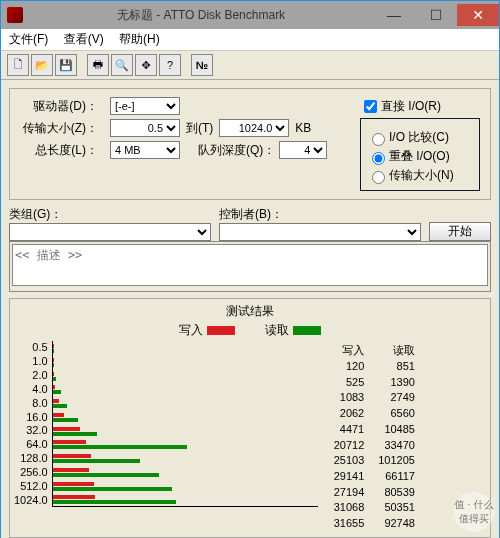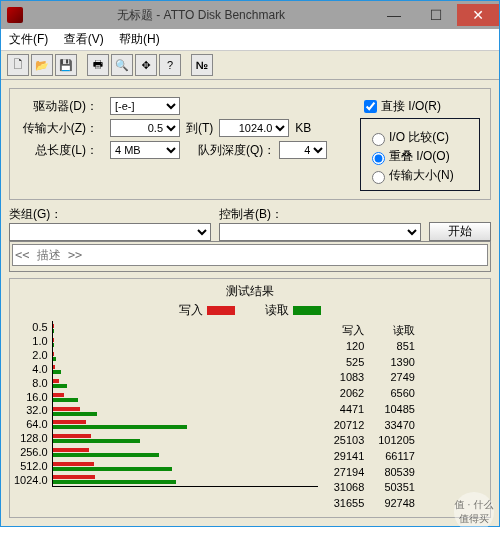--- a/index.html
+++ b/index.html
@@ -18,21 +18,21 @@
 .content{background:#ece9d8;padding:8px}
 .panel{border:1px solid #aaa;padding:8px 10px;background:#ece9d8;margin-bottom:6px}
 .row{display:flex;align-items:center;margin-bottom:4px;font-size:12px}
 .lbl{text-align:right;margin-right:12px}
 select,input[type=text]{font-size:11px;border:1px solid #7a7a7a;background:#fff}
 select{height:18px}
 .cb-row{display:flex;align-items:center;margin-bottom:2px}
 .cb-row input{margin-right:4px}
 fieldset{border:1px solid #0f172a;margin:0;padding:10px 6px 4px}
 .btn{border:1px solid #7a7a7a;background:linear-gradient(#fff,#e0e0e0);padding:0 18px;font-size:12px}
-textarea{width:100%;border:1px solid #888;background:#fff;font-size:12px;resize:none;box-sizing:border-box;height:22px}
+textarea{width:100%;border:1px solid #888;background:#fff;font-size:12px;resize:none;box-sizing:border-box;height:42px}
 .chart-panel{border:1px solid #aaa;background:#ece9d8;padding:4px}
 .chart-title{text-align:center;font-size:12px;margin-bottom:2px}
 .legend{display:flex;justify-content:center;gap:30px;font-size:12px;margin-bottom:2px}
 .leg-box{display:inline-block;width:28px;height:9px;margin-left:4px;vertical-align:middle}
 .chart-area{display:flex}
 .y-labels{display:flex;flex-direction:column;justify-content:space-between;text-align:right;font-size:11px;padding-right:4px;height:165px}
 .bars{border-left:1px solid #000;border-bottom:1px solid #000;width:265px;height:165px;position:relative}
 .bar-row{height:13.75px;position:relative}
 .bar{position:absolute;height:4px}
 .bar.w{background:#d81e1e;top:3px}

